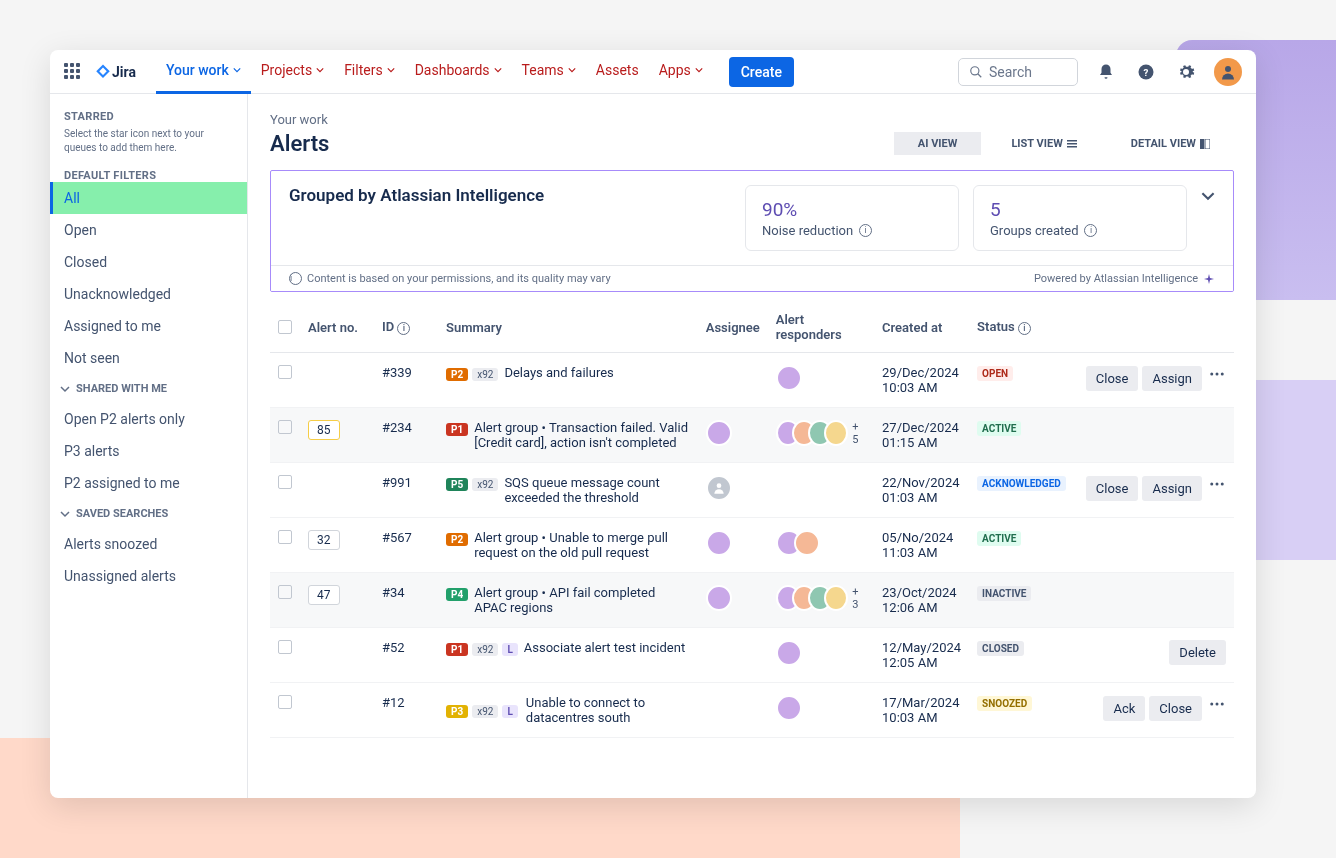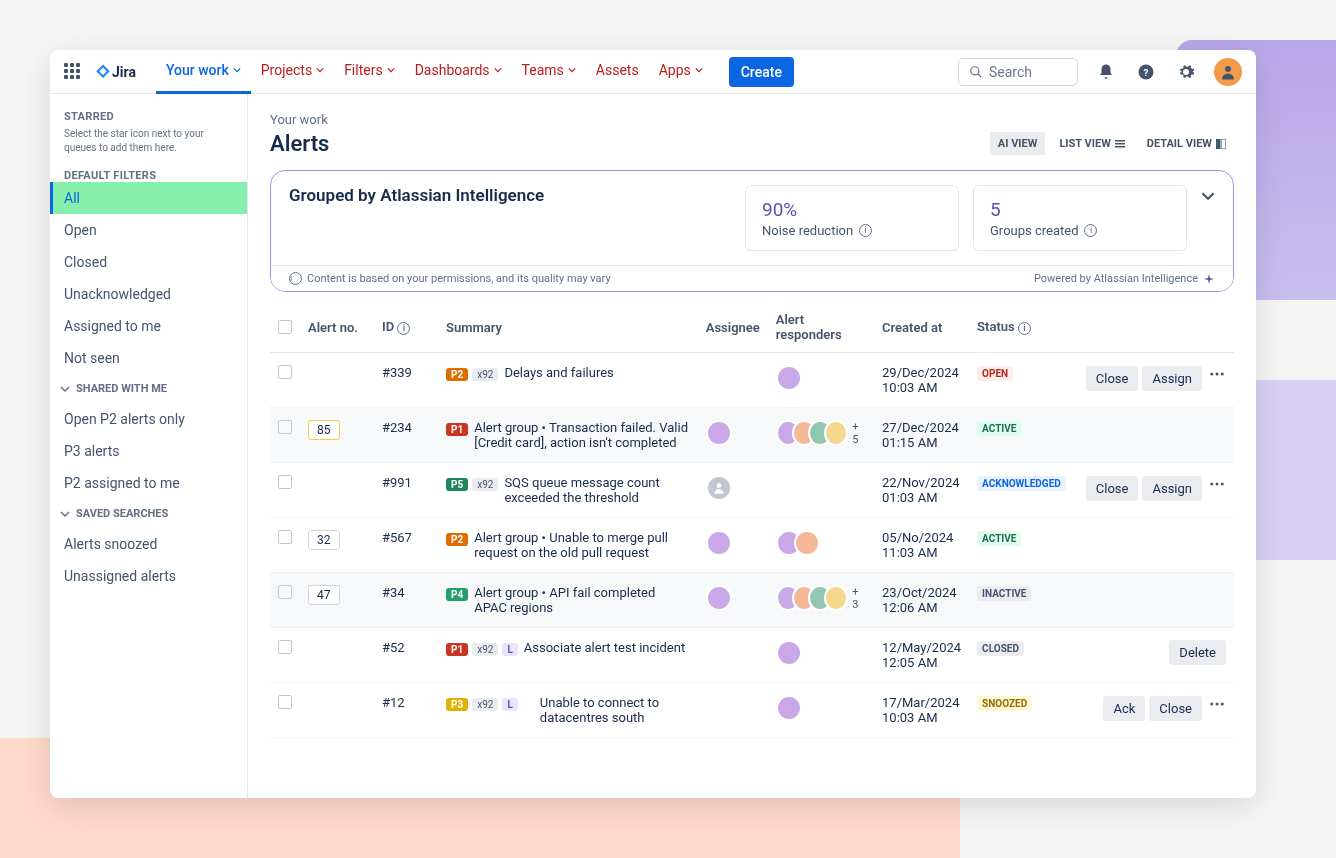--- a/index.html
+++ b/index.html
@@ -29,23 +29,23 @@
 .sb-head{font-size:11px;font-weight:700;color:#626F86;padding:0 14px;letter-spacing:.3px}
 .sb-hint{font-size:10px;color:#626F86;padding:4px 14px 14px;line-height:1.4}
 .sb-item{display:flex;align-items:center;padding:8px 14px;font-size:14px;color:#44546F;cursor:pointer}
 .sb-item.sel{background:#86efac;color:#0C66E4;border-left:3px solid #0C66E4;padding-left:11px}
 .sb-collapse{display:flex;align-items:center;gap:6px;padding:8px 10px;font-size:11px;font-weight:700;color:#626F86;cursor:pointer}
 .main{flex:1;padding:18px 22px;overflow-y:auto}
 .crumb{font-size:13px;color:#626F86;margin-bottom:4px}
 .titlerow{display:flex;align-items:center;justify-content:space-between;margin-bottom:14px}
 .title{font-size:22px;font-weight:600;color:#172B4D}
 .views{display:flex;gap:6px}
-.view-btn{display:flex;align-items:center;gap:4px;font-size:11px;font-weight:700;color:#44546F;padding:5px 8px;border-radius:0;cursor:pointer}
+.view-btn{display:flex;align-items:center;gap:4px;font-size:11px;font-weight:700;color:#44546F;padding:5px 24px;border-radius:0;cursor:pointer}
 .view-btn.sel{background:#ebecf0}
-.panel{border:1px solid #a78bfa;border-radius:15px;margin-bottom:10px;overflow:hidden}
+.panel{border:1px solid #a78bfa;border-radius:2px;margin-bottom:10px;overflow:hidden}
 .panel-top{display:flex;gap:14px;padding:14px 18px}
 .panel-left{flex:1}
 .panel-left h3{font-size:17px;font-weight:600;color:#172B4D;margin-bottom:6px}
 .panel-left p{font-size:13px;color:#44546F;line-height:1.5}
 .metric{border:1px solid #e5e7eb;border-radius:6px;padding:12px 16px;width:214px}
 .metric .v{font-size:19px;color:#5E4DB2;font-weight:400}
 .metric .l{font-size:13px;color:#44546F;display:flex;align-items:center;gap:6px;margin-top:2px}
 .panel-arrow{display:flex;align-items:flex-start;padding-top:4px;color:#44546F;cursor:pointer}
 .panel-foot{display:flex;justify-content:space-between;align-items:center;padding:6px 18px;border-top:1px solid #e5e7eb;font-size:11px;color:#626F86;background:#fff}
 .panel-foot span{display:flex;align-items:center;gap:5px}
@@ -458,21 +458,21 @@
     <td><span class="status closed">CLOSED</span></td>
     <td style="text-align:right;white-space:nowrap"><button class="actbtn">Delete</button></td>
   </tr>
             <tr class="">
     <td>
                 <div class="cb"></div>
               </td>
     <td></td>
     <td>#12</td>
     <td>
-                <div style="display:flex;gap:18px;align-items:flex-start">
+                <div style="display:flex;gap:4px;align-items:center">
                   <div style="flex-shrink:0;padding-top:1px"><span class="pri p3">P3</span><span class="x92">x92</span><span class="l-badge">L</span></div>
                   <div class="sumtext" style="max-width:220px">Unable to connect to datacentres south</div>
                 </div>
               </td>
     <td></td>
     <td>
                 <div class="avgroup">
                   <div class="av "></div>
                 </div>
               </td>

